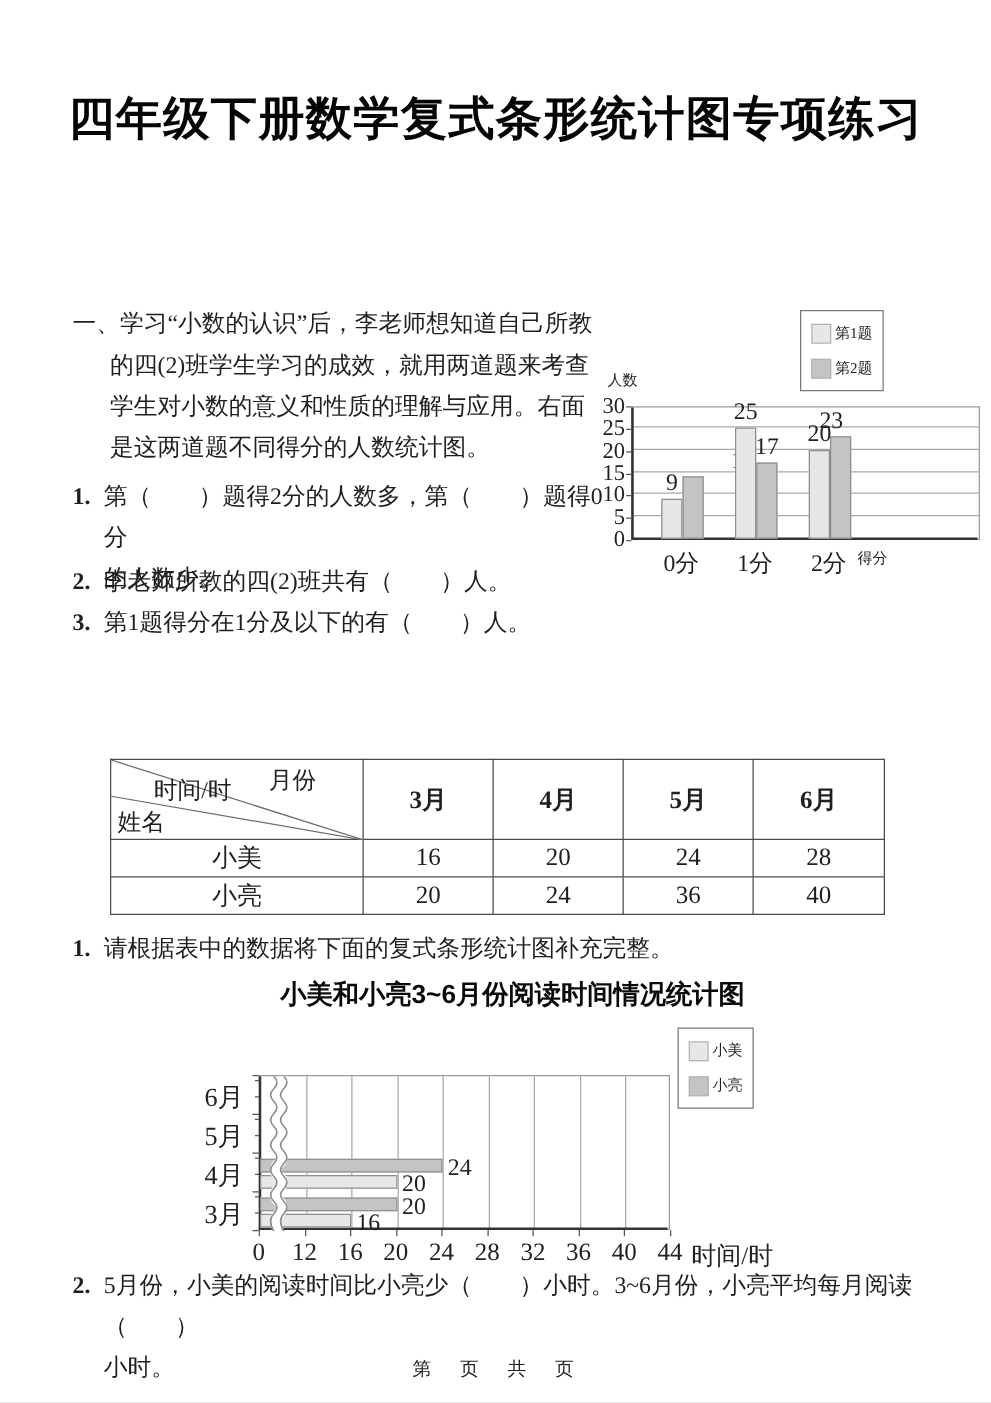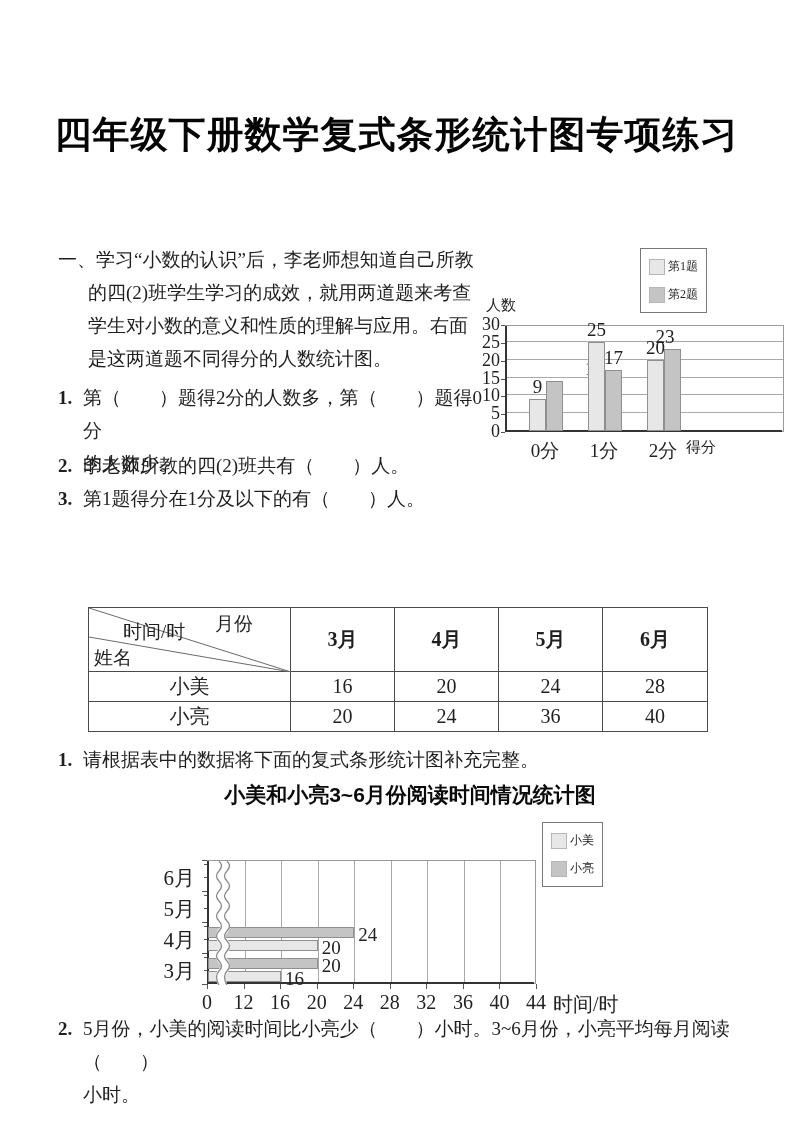--- a/index.html
+++ b/index.html
@@ -2,21 +2,21 @@
 <html><head>
 <meta charset="utf-8">
 <style>
   html,body{margin:0;padding:0;background:#cfcfcf;}
   .page{position:relative;width:793px;height:1122px;background:#fff;overflow:hidden;
         font-family:"Liberation Serif","DejaVu Serif",serif;color:#1f1f1f;}
   .abs{position:absolute;}
   
   .title{left:0;top:70px;width:100%;text-align:center;
          font-family:"Liberation Sans","DejaVu Sans",sans-serif;
-         font-weight:bold;font-size:37px;letter-spacing:1px;color:#050505;margin-top:40px;}
+         font-weight:bold;font-size:37px;letter-spacing:1px;color:#050505;}
   
   .info{left:168px;top:164px;display:flex;align-items:flex-end;font-size:20px;}
   .info .lbl{line-height:26px;}
   .blank{display:inline-block;width:76px;height:22px;border-bottom:2px solid #222;
          margin-left:2px;margin-right:16px;}
   
   .para{font-size:19px;line-height:33px;white-space:pre-line;text-align:justify;}
   .hang{padding-left:30px;text-indent:-30px;}
   .item{font-size:19px;line-height:33px;}
   .item .inum{position:absolute;left:0;top:0;font-weight:bold;}
@@ -25,21 +25,21 @@
   .chart-root{position:absolute;}
   .c-plot{position:absolute;border:1px solid #9a9a9a;box-sizing:border-box;background:#fff;}
   .axisL{position:absolute;left:-1px;top:0;width:2px;height:100%;background:#333;}
   .axisB{position:absolute;left:-1px;bottom:-1px;width:100%;height:2px;background:#333;}
   .hgrid{position:absolute;left:0;width:100%;height:1px;background:#a9a9a9;}
   .vgrid{position:absolute;top:0;width:1px;height:100%;background:#a9a9a9;}
   .bar{position:absolute;box-sizing:border-box;border:1px solid #8f8f8f;}
   .dlab{position:absolute;font-size:19px;color:#222;}
   .tick-lab{position:absolute;font-size:19px;text-align:center;color:#222;}
   .ytick-lab{position:absolute;font-size:18px;text-align:right;color:#222;}
-  .axis-title{position:absolute;font-size:15px;color:#222;white-space:nowrap;}
+  .axis-title{position:absolute;font-size:12px;color:#222;white-space:nowrap;}
   .tickmark{position:absolute;background:#555;}
   .legend{position:absolute;border:1px solid #777;background:#fff;
           padding:9px 8px;display:flex;flex-direction:column;gap:11px;}
   .leg-row{display:flex;align-items:center;gap:3px;font-size:12px;white-space:nowrap;}
   .leg-sw{width:14px;height:14px;display:inline-block;border:1px solid #b5b5b5;}
   .chart2-title{left:96px;top:781px;width:628px;text-align:center;
       font-family:"Liberation Sans","DejaVu Sans",sans-serif;font-weight:bold;font-size:21px;color:#0a0a0a;}
   
   .tbl-wrap{left:88px;top:607px;}
   table.rt{border-collapse:collapse;table-layout:fixed;font-size:20px;}
@@ -256,13 +256,14 @@
         </div>
       </div>
     </div>
 
   <div class="abs item" style="left:58px;top:1012px;width:710px;">
     <span class="inum">2.</span>
     <span class="itxt">5月份，小美的阅读时间比小亮少（　　）小时。3~6月份，小亮平均每月阅读（　　）
 小时。</span>
   </div>
 
+  <div class="abs footer">第　页　共　页</div>
 </div>
 
 </body></html>

